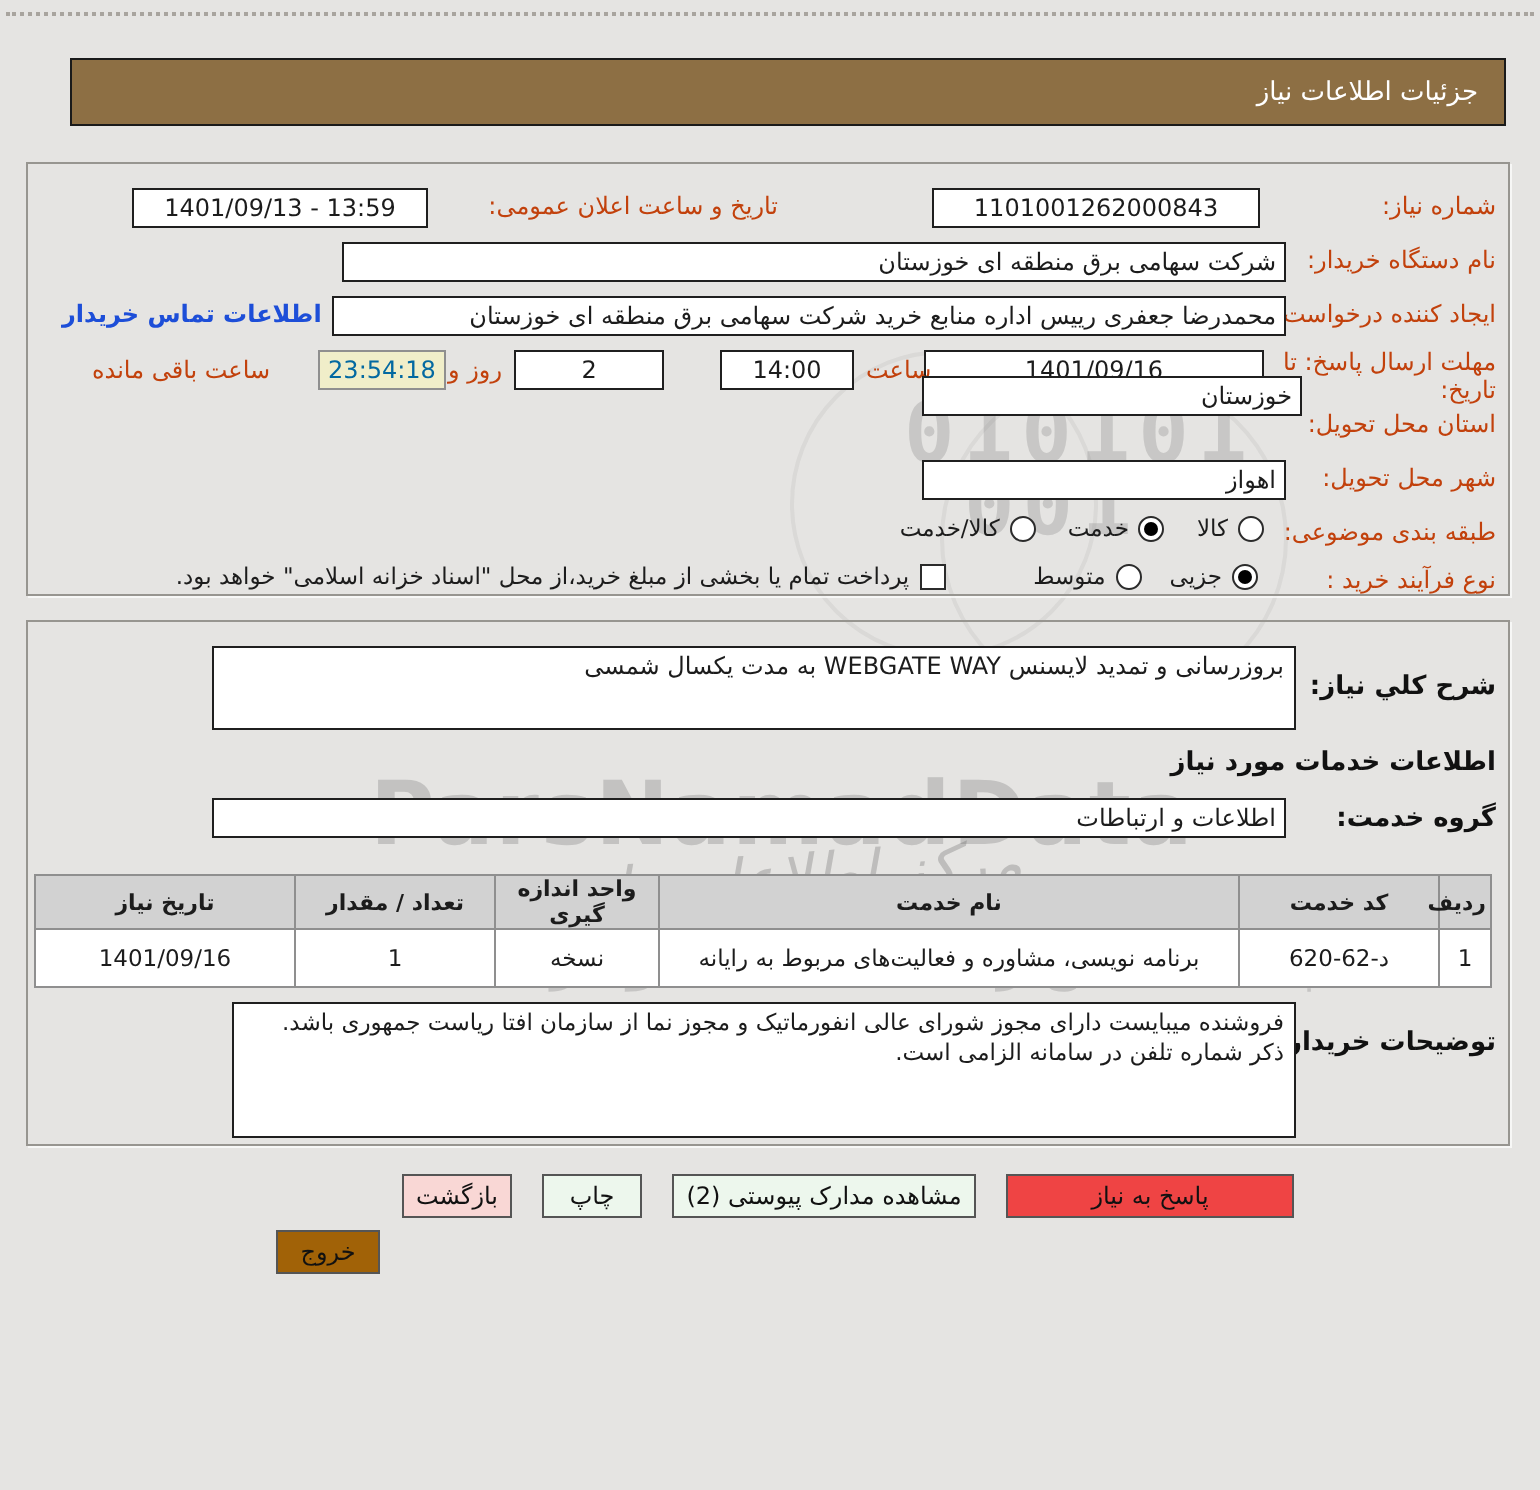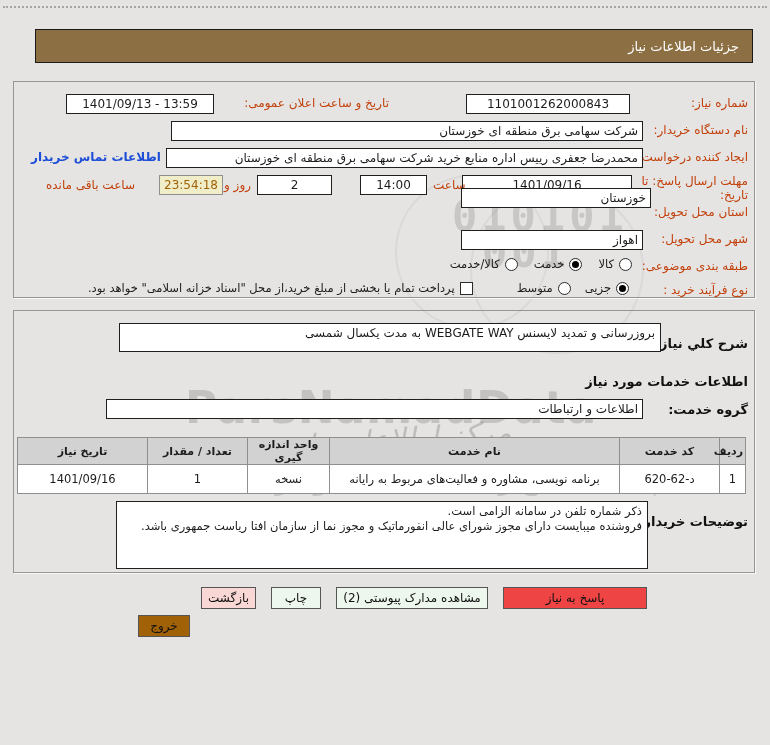--- a/index.html
+++ b/index.html
@@ -25,21 +25,21 @@
   .fs2{top:310px;height:263px;}
   .lbl{position:absolute;white-space:nowrap;color:#c2410c;}
   .lbl-b{font-weight:bold;font-size:13px;color:#111;}
   .inp{
     position:absolute;height:18px;background:#fff;border:1px solid #1f1f1f;
     box-sizing:content-box;font-size:12px;display:flex;align-items:center;
     padding:0 4px;white-space:nowrap;overflow:hidden;
   }
   .inp.center{justify-content:center;}
   .link{position:absolute;color:#1d4ed8;white-space:nowrap;cursor:pointer;font-weight:bold;}
-  .countdown{background:#f0eec9;border:1px solid #8f8f8f;color:#a16207;}
+  .countdown{background:#f0eec9;border:1px solid #8f8f8f;color:#0369a1;}
   .radio{width:11px;height:11px;border:1px solid #2b2b2b;border-radius:50%;background:#fff;display:inline-block;flex:none;}
   .radio.sel{position:relative;}
   .radio.sel::after{content:"";position:absolute;left:2px;top:2px;width:7px;height:7px;border-radius:50%;background:#000;}
   .checkbox{width:11px;height:11px;border:1px solid #2b2b2b;background:#fff;display:inline-block;flex:none;}
   .optgroup{position:absolute;display:flex;align-items:center;gap:6px;font-size:11.5px;}
   .opt{display:flex;align-items:center;gap:5px;}
   .textarea{
     position:absolute;background:#fff;border:1px solid #1f1f1f;box-sizing:border-box;
     padding:2px 5px;font-size:12px;line-height:15px;overflow:hidden;
   }
@@ -141,21 +141,21 @@
       <span class="opt" style="margin-right:30px;">
         <span class="checkbox"></span>
         <span>پرداخت تمام یا بخشی از مبلغ خرید،از محل "اسناد خزانه اسلامی" خواهد بود.</span>
       </span>
     </div>
   </div>
 
   <div class="fieldset fs2">
 
     <div class="lbl lbl-b" style="right:6px;top:25px;">شرح کلي نیاز:</div>
-    <div class="textarea" style="left:92px;top:12px;width:542px;height:29px;margin-left:13px;">بروزرسانی و تمدید لایسنس WEBGATE WAY   به مدت یکسال شمسی</div>
+    <div class="textarea" style="left:92px;top:12px;width:542px;height:42px;">بروزرسانی و تمدید لایسنس WEBGATE WAY   به مدت یکسال شمسی</div>
 
     <div class="lbl lbl-b" style="right:6px;top:63px;">اطلاعات خدمات مورد نیاز</div>
 
     <div class="lbl lbl-b" style="right:6px;top:91px;">گروه خدمت:</div>
     <div class="inp" style="left:92px;top:88px;width:527px;">اطلاعات و ارتباطات</div>
 
     <table class="svc" style="right:8px;top:126px;width:728px;">
       <colgroup>
         <col style="width:26px;">
           <col style="width:100px;">
@@ -181,22 +181,22 @@
           <td>برنامه نویسی، مشاوره و فعالیت‌های مربوط به رایانه</td>
           <td>نسخه</td>
           <td>1</td>
           <td style="direction:ltr;">1401/09/16</td>
         </tr>
       </tbody>
     </table>
 
     <div class="lbl lbl-b" style="right:6px;top:203px;">توضیحات خریدار:</div>
     <div class="textarea" style="left:102px;top:190px;width:532px;height:68px;font-size:11.5px;">
+      <div>فروشنده میبایست دارای مجوز شورای عالی انفورماتیک و مجوز نما از سازمان افتا ریاست جمهوری باشد.</div>
       <div>ذکر شماره تلفن در سامانه الزامی است.</div>
-      <div>فروشنده میبایست دارای مجوز شورای عالی انفورماتیک و مجوز نما از سازمان افتا ریاست جمهوری باشد.</div>
     </div>
   </div>
 
   <div class="btn" style="left:503px;width:144px;background:#ef4444;">پاسخ به نیاز</div>
   <div class="btn" style="left:336px;width:152px;background:#edf7ed;">مشاهده مدارک پیوستی (2)</div>
   <div class="btn" style="left:271px;width:50px;background:#edf7ed;">چاپ</div>
   <div class="btn" style="left:201px;width:55px;background:#f9d7d5;">بازگشت</div>
   <div class="btn" style="left:138px;width:52px;background:#a16207;margin-top:28px;">خروج</div>
 
 </div>

